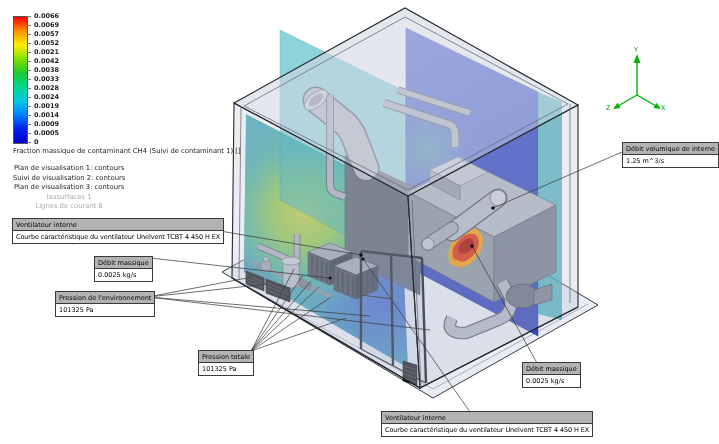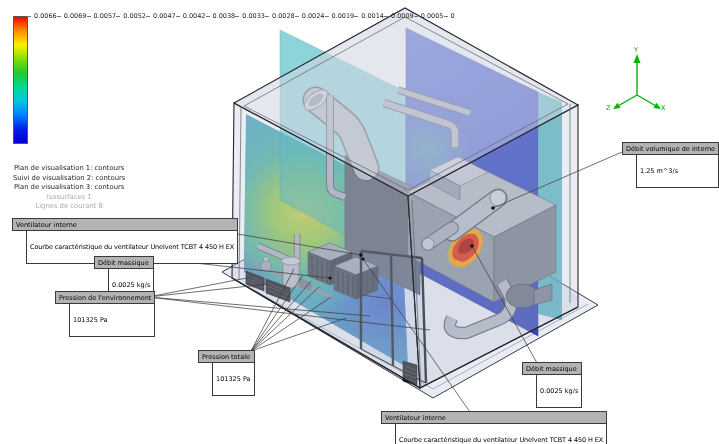--- a/index.html
+++ b/index.html
@@ -4,32 +4,32 @@
 <style>
   html,body{margin:0;padding:0;background:#fff;}
   #stage{position:relative;width:719px;height:444px;background:#ffffff;overflow:hidden;
          font-family:"DejaVu Sans","Liberation Sans",sans-serif;color:#1c1c1c;}
   svg{position:absolute;left:0;top:0;}
 
   
   #legend{position:absolute;left:13px;top:15px;}
   #colorbar{position:absolute;left:0;top:1px;width:13px;height:126px;border:1px solid #555;}
   #legend-rows{position:absolute;left:14px;top:-3px;width:60px;height:134px;
-               display:flex;flex-direction:row;justify-content:space-between;}
+               display:flex;flex-direction:column;justify-content:space-between;font-weight:bold;}
   .lrow{display:flex;align-items:center;height:8px;}
   .lrow .tick{display:inline-block;width:4px;height:1px;background:#777;margin-right:3px;}
   .lrow .lbl{font-size:6.5px;line-height:8px;color:#1c1c1c;}
   #legend-title{position:absolute;left:13px;top:147px;font-size:6.8px;white-space:nowrap;}
   #layer-list{position:absolute;left:13px;top:164px;font-size:6.8px;line-height:9.6px;white-space:nowrap;text-align:center;}
   #layer-list .muted{color:#a9a9a9;}
 
   
   .callout{position:absolute;width:max-content;font-size:6.5px;line-height:8px;z-index:5;}
   .callout .hd{background:#b3b3b3;border:1px solid #3a3a3a;padding:1.5px 3px 1px 3px;color:#000;white-space:nowrap;}
-  .callout .bd{background:#ffffff;border:1px solid #3a3a3a;border-top:none;padding:12px 3px;color:#000;white-space:nowrap;margin-left:14px;}
+  .callout .bd{background:#ffffff;border:1px solid #3a3a3a;border-top:none;padding:2px 3px;color:#000;white-space:nowrap;}
   .callout.small .bd{letter-spacing:-0.1px;}
 
   
   .axis-lbl{position:absolute;font-size:6.5px;color:#00a000;z-index:4;}
 </style>
 </head>
 <body>
 
 <div id="stage">
 
@@ -211,21 +211,21 @@
       <div class="lrow">
           <span class="tick"></span>
           <span class="lbl">0.0057</span>
         </div>
       <div class="lrow">
           <span class="tick"></span>
           <span class="lbl">0.0052</span>
         </div>
       <div class="lrow">
           <span class="tick"></span>
-          <span class="lbl">0.0047</span>
+          <span class="lbl">0.0021</span>
         </div>
       <div class="lrow">
           <span class="tick"></span>
           <span class="lbl">0.0042</span>
         </div>
       <div class="lrow">
           <span class="tick"></span>
           <span class="lbl">0.0038</span>
         </div>
       <div class="lrow">
@@ -255,20 +255,21 @@
       <div class="lrow">
           <span class="tick"></span>
           <span class="lbl">0.0005</span>
         </div>
       <div class="lrow">
           <span class="tick"></span>
           <span class="lbl">0</span>
         </div>
     </div>
   </div>
+  <div id="legend-title">Fraction massique de contaminant CH4 (Suivi de contaminant 1) []</div>
   <div id="layer-list">
     <div>Plan de visualisation 1: contours</div>
     <div>Suivi de visualisation 2: contours</div>
     <div>Plan de visualisation 3: contours</div>
     <div class="muted">Isosurfaces 1</div>
     <div class="muted">Lignes de courant 8</div>
   </div>
 
   <div class="callout small" style="left:12px;top:218px;">
     <div class="hd">Ventilateur interne</div>

